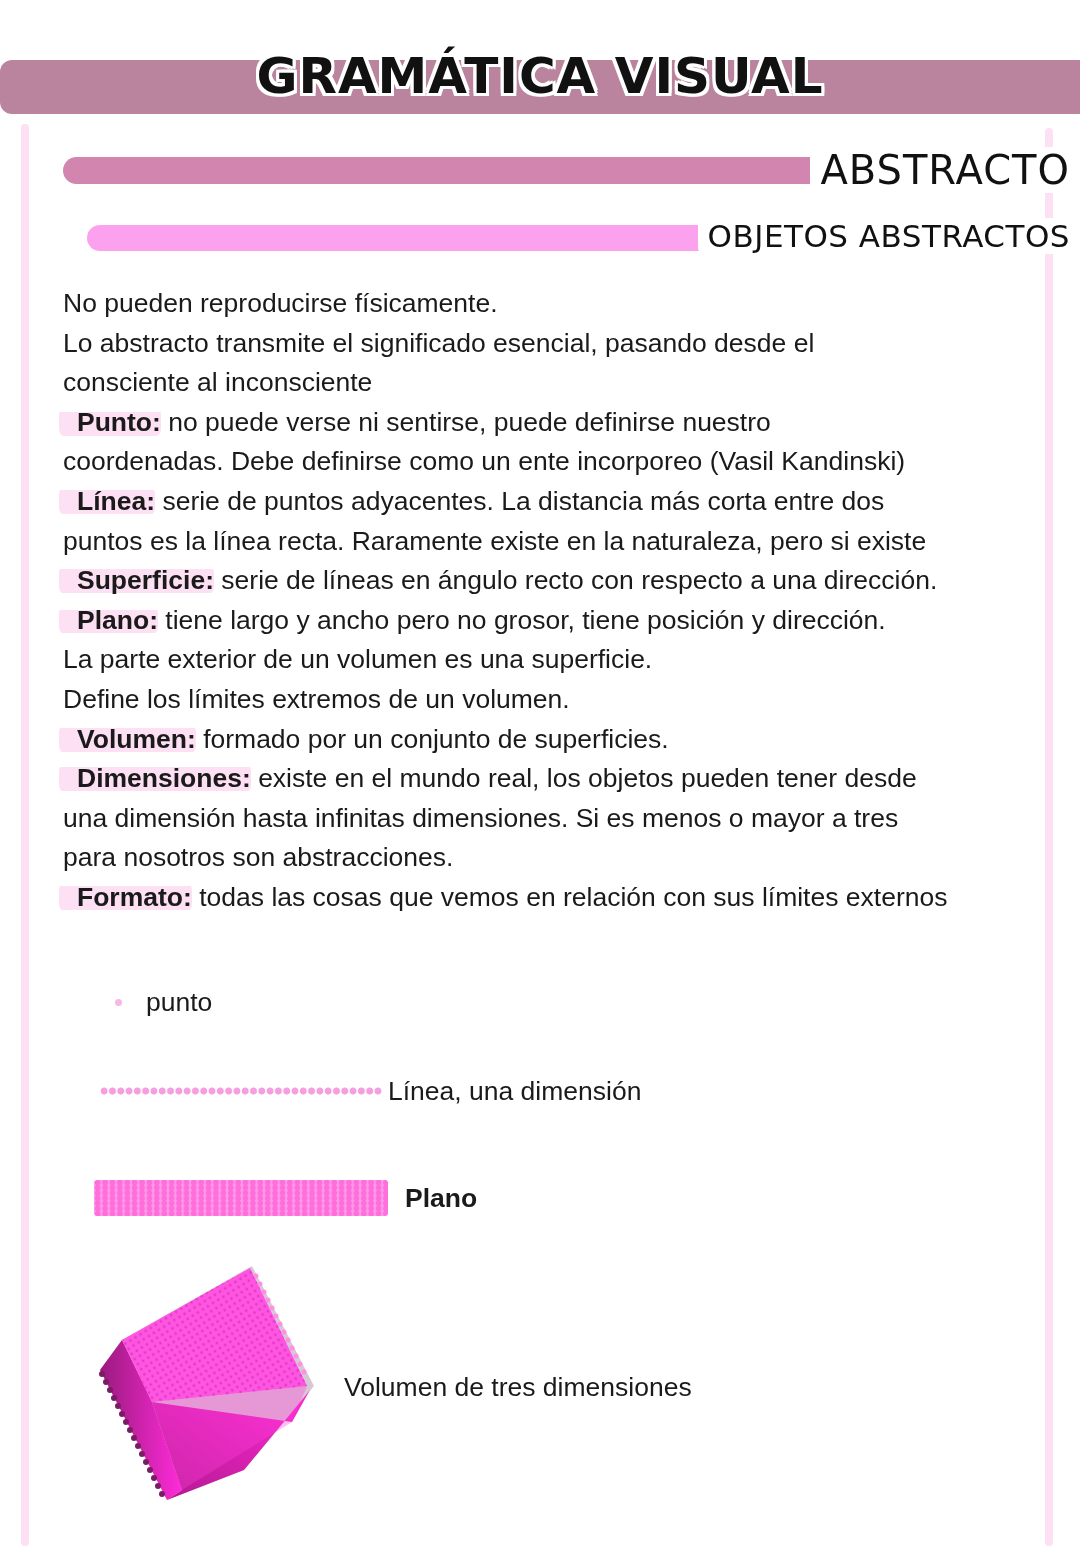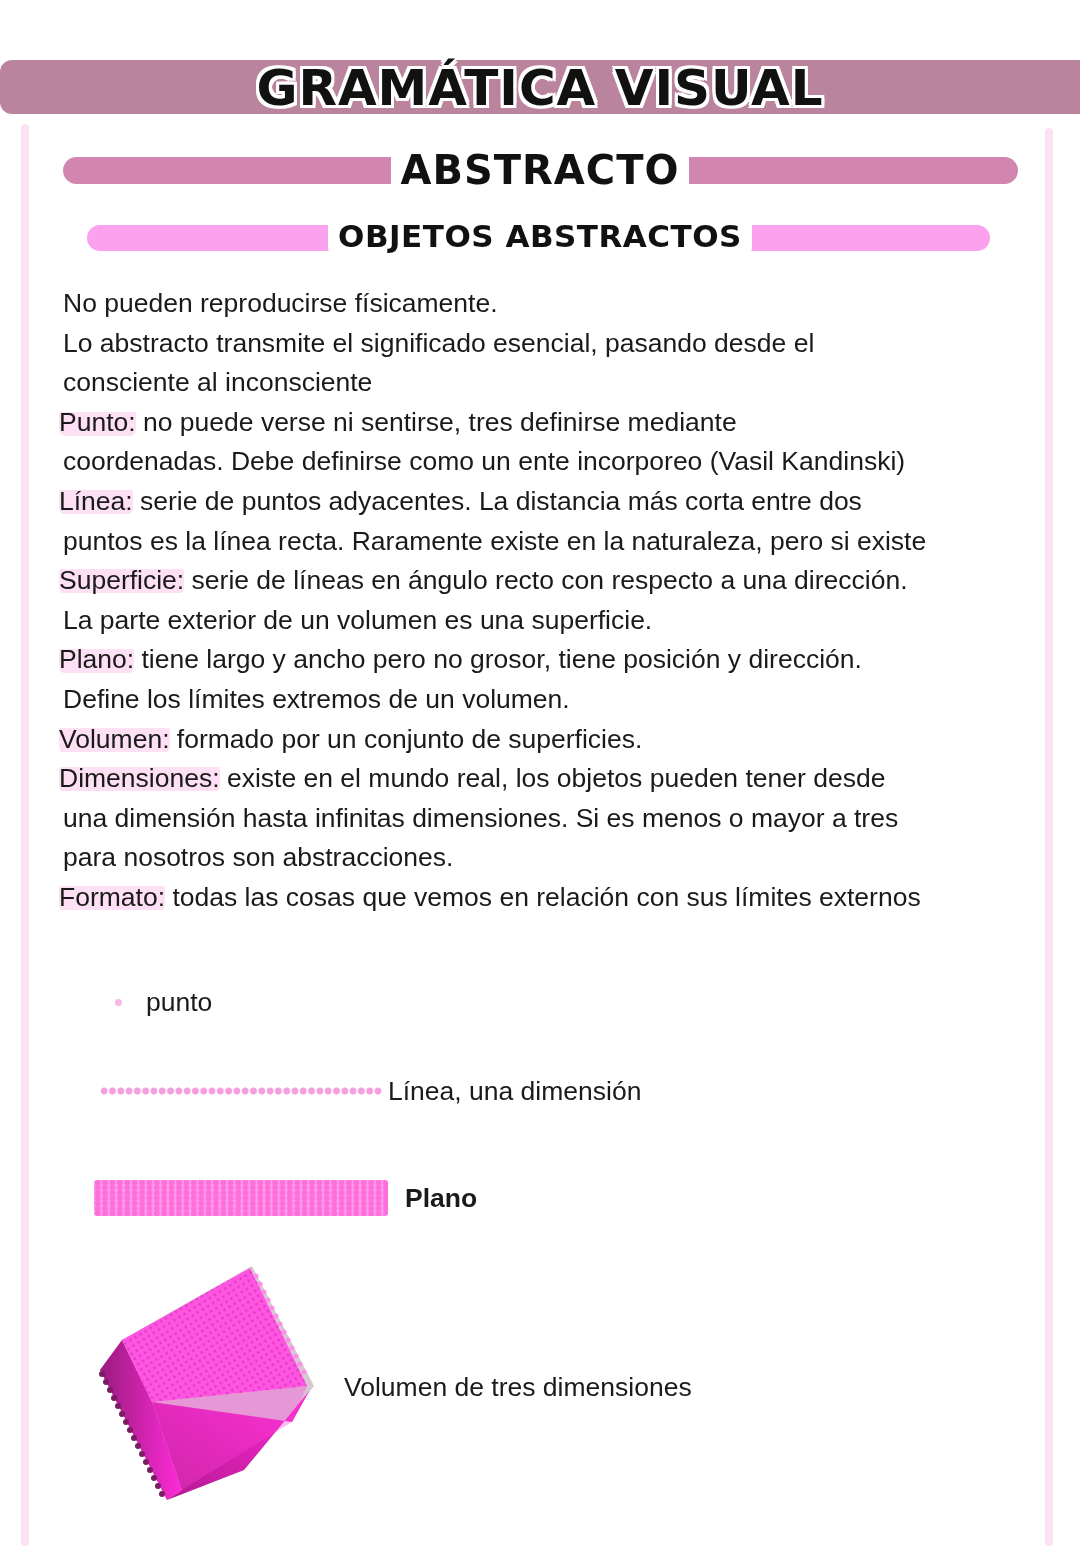--- a/index.html
+++ b/index.html
@@ -28,21 +28,21 @@
       left: 0;
       top: 60px;
       width: 1080px;
       height: 54px;
       background: #bb849e;
       border-radius: 12px 0 0 12px;
     }
     .title-text {
       position: absolute;
       left: 0;
-      top: 56px;
+      top: 44px;
       width: 1080px;
       text-align: center;
       font-family: "DejaVu Sans", sans-serif;
       font-weight: bold;
       font-size: 50px;
       letter-spacing: 1px;
       color: #111;
       line-height: 64px;
     }
     .title-text span {
@@ -60,23 +60,23 @@
       left: 63px; top: 157px; width: 955px; height: 27px;
       background: #d285ae;
     }
     .section-bar.h2 {
       left: 87px; top: 225px; width: 903px; height: 26px;
       background: #fba1ee;
     }
     .section-label {
       position: absolute;
       left: 0; width: 1080px;
-      text-align: center;
+      text-align: right;
       font-family: "DejaVu Sans", sans-serif;
-      font-weight: bold;
+      font-weight: normal;
       color: #111;
     }
     .section-label span {
       background: #fff;
       padding: 0 10px;
       border-radius: 6px;
     }
     .section-label.h1 { top: 144px; font-size: 40px; line-height: 52px; letter-spacing: 1px; }
     .section-label.h2 { top: 214px; font-size: 31px; line-height: 44px; letter-spacing: 0.5px; }
 
@@ -87,21 +87,22 @@
       width: 970px;
       font-size: 26.5px;
       line-height: 39.6px;
       color: #1a1a1a;
     }
     .body-text p { margin: 0; white-space: nowrap; }
     .term {
       background: linear-gradient(to bottom, transparent 15%, #fde0f3 15%, #fde0f3 95%, transparent 95%);
       border-radius: 8px;
       margin-left: -4px;
-      padding-left: 0;
+      padding-left: 18px;
+      font-weight: bold;
     }
 
     .demo-row {
       position: absolute;
       display: flex;
       align-items: center;
     }
     .dot-bullet {
       width: 7px; height: 7px; border-radius: 50%;
       background: #f7b7e6;
@@ -140,30 +141,30 @@
 <div class="section-label h1"><span>ABSTRACTO</span></div>
 
 <div class="section-bar h2"></div>
 <div class="section-label h2"><span>OBJETOS ABSTRACTOS</span></div>
 
 <div class="body-text">
   <p>No pueden reproducirse físicamente.</p>
   <p>Lo abstracto transmite el significado esencial, pasando desde el</p>
   <p>consciente al inconsciente</p>
 
-  <p><span class="term">Punto:</span><span> no puede verse ni sentirse, tres definirse mediante</span></p>
+  <p><span class="term">Punto:</span><span> no puede verse ni sentirse, puede definirse nuestro</span></p>
   <p>coordenadas. Debe definirse como un ente incorporeo (Vasil Kandinski)</p>
 
   <p><span class="term">Línea:</span><span> serie de puntos adyacentes. La distancia más corta entre dos</span></p>
   <p>puntos es la línea recta. Raramente existe en la naturaleza, pero si existe</p>
 
   <p><span class="term">Superficie:</span><span> serie de líneas en ángulo recto con respecto a una dirección.</span></p>
+  <p><span class="term">Plano:</span><span> tiene largo y ancho pero no grosor, tiene posición y dirección.</span></p>
+
   <p>La parte exterior de un volumen es una superficie.</p>
-
-  <p><span class="term">Plano:</span><span> tiene largo y ancho pero no grosor, tiene posición y dirección.</span></p>
   <p>Define los límites extremos de un volumen.</p>
 
   <p><span class="term">Volumen:</span><span> formado por un conjunto de superficies.</span></p>
 
   <p><span class="term">Dimensiones:</span><span> existe en el mundo real, los objetos pueden tener desde</span></p>
   <p>una dimensión hasta infinitas dimensiones. Si es menos o mayor a tres</p>
   <p>para nosotros son abstracciones.</p>
 
   <p><span class="term">Formato:</span><span> todas las cosas que vemos en relación con sus límites externos</span></p>
 </div>

